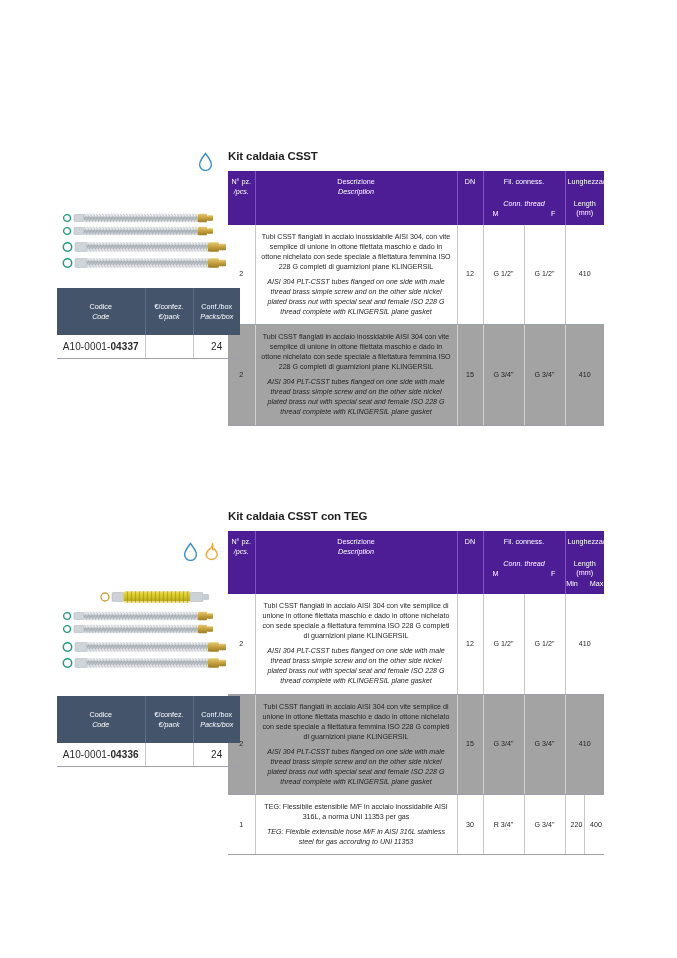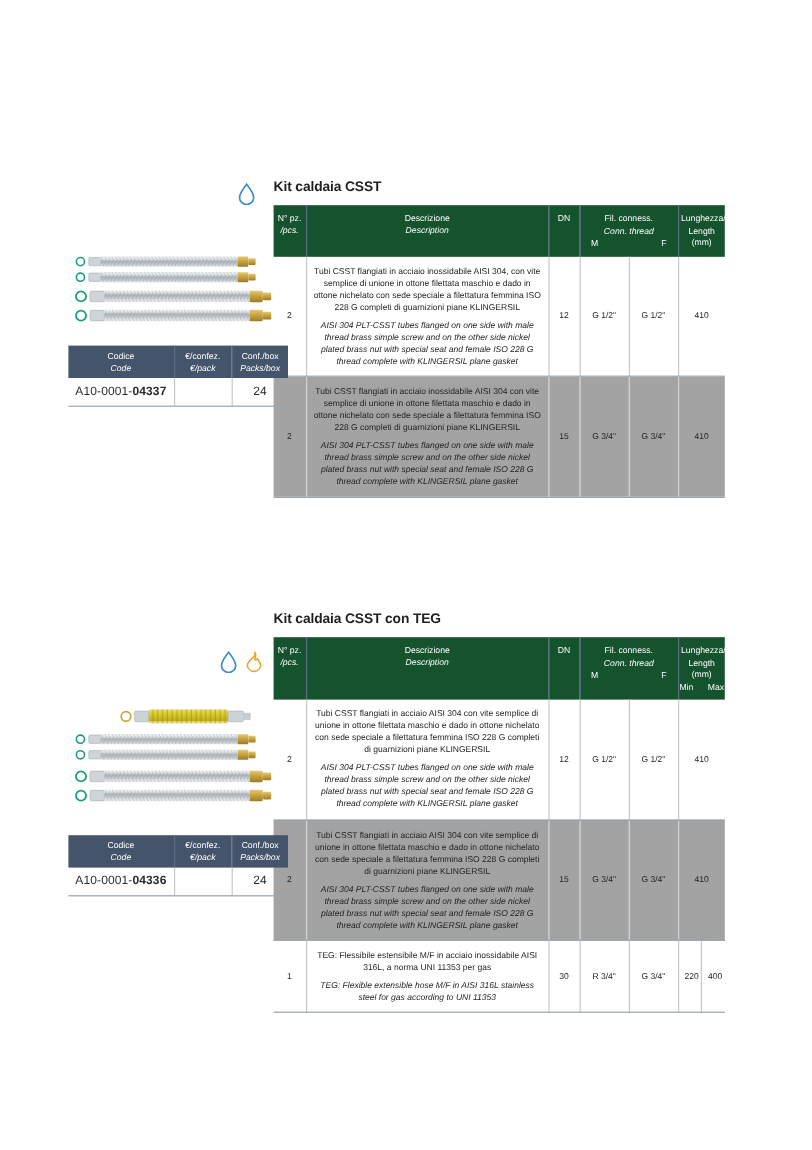--- a/index.html
+++ b/index.html
@@ -45,34 +45,34 @@
   .icon-row svg { display: block; }
 
   
   table.spec {
     width: 376px;
     border-collapse: collapse;
     table-layout: fixed;
     margin-top: 9px;
   }
   table.spec th {
-    background: #14532d;
+    background: #4c1d95;
     color: #ffffff;
     font-weight: normal;
     font-size: 7.2px;
     line-height: 1.32;
     padding: 6px 2px 6px 2px;
     border-right: 1px solid #5d6e82;
     vertical-align: top;
     text-align: center;
   }
   table.spec th:last-child { border-right: none; }
   th.th-pcs { text-align: left; padding-left: 5px; }
   th .it { font-style: italic; display: block; }
-  th .sub { display: block; margin-top: 1px; }
+  th .sub { display: block; margin-top: 12px; }
   th .mf {
     display: flex; justify-content: space-between;
     padding: 0 7px; margin-top: 1px;
   }
   th .minmax {
     display: flex; justify-content: center; gap: 12px; margin-top: 1px;
   }
 
   table.spec td {
     border-right: 1px solid #c8c8c8;
@@ -95,21 +95,21 @@
     width: 183px;
     border-collapse: collapse;
     table-layout: fixed;
   }
   table.code th {
     background: #44556b;
     color: #ffffff;
     font-weight: normal;
     font-size: 7.2px;
     line-height: 1.35;
-    padding: 4px 2px;
+    padding: 14px 2px;
     border-right: 1px solid #5d6e82;
     text-align: center;
     vertical-align: middle;
   }
   table.code th:last-child { border-right: none; }
   table.code th .it { font-style: italic; display: block; }
   table.code td {
     border-bottom: 1px solid #9aa3ad;
     border-right: 1px solid #c8c8c8;
     font-size: 10px;

